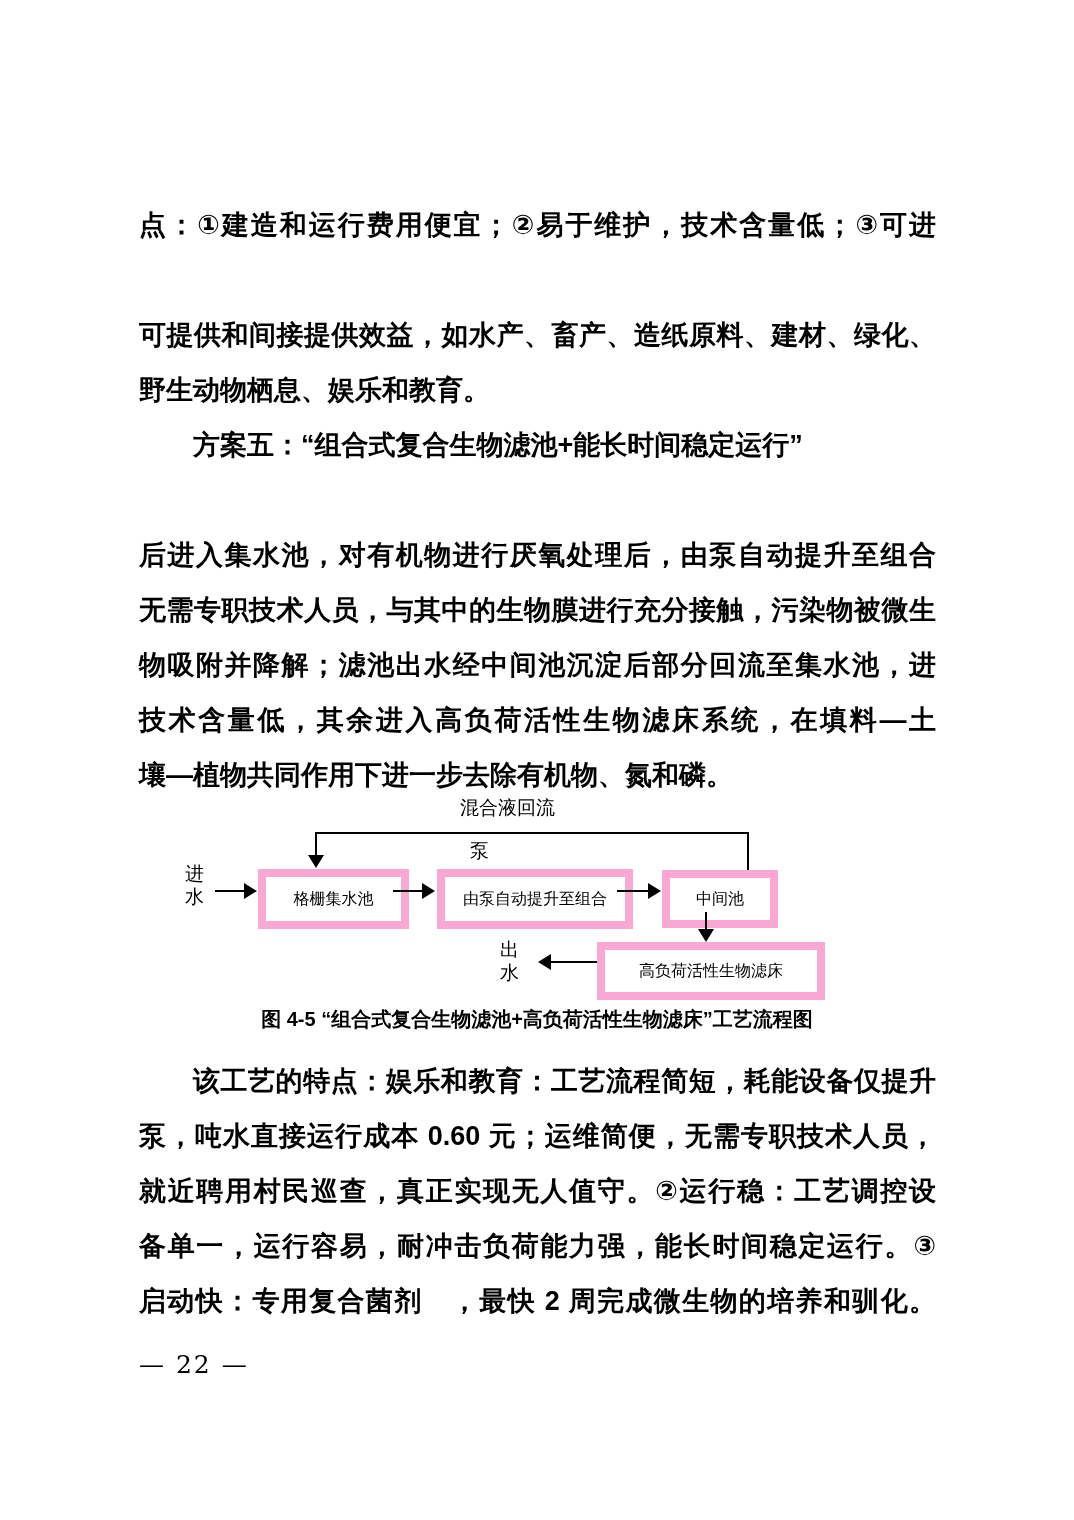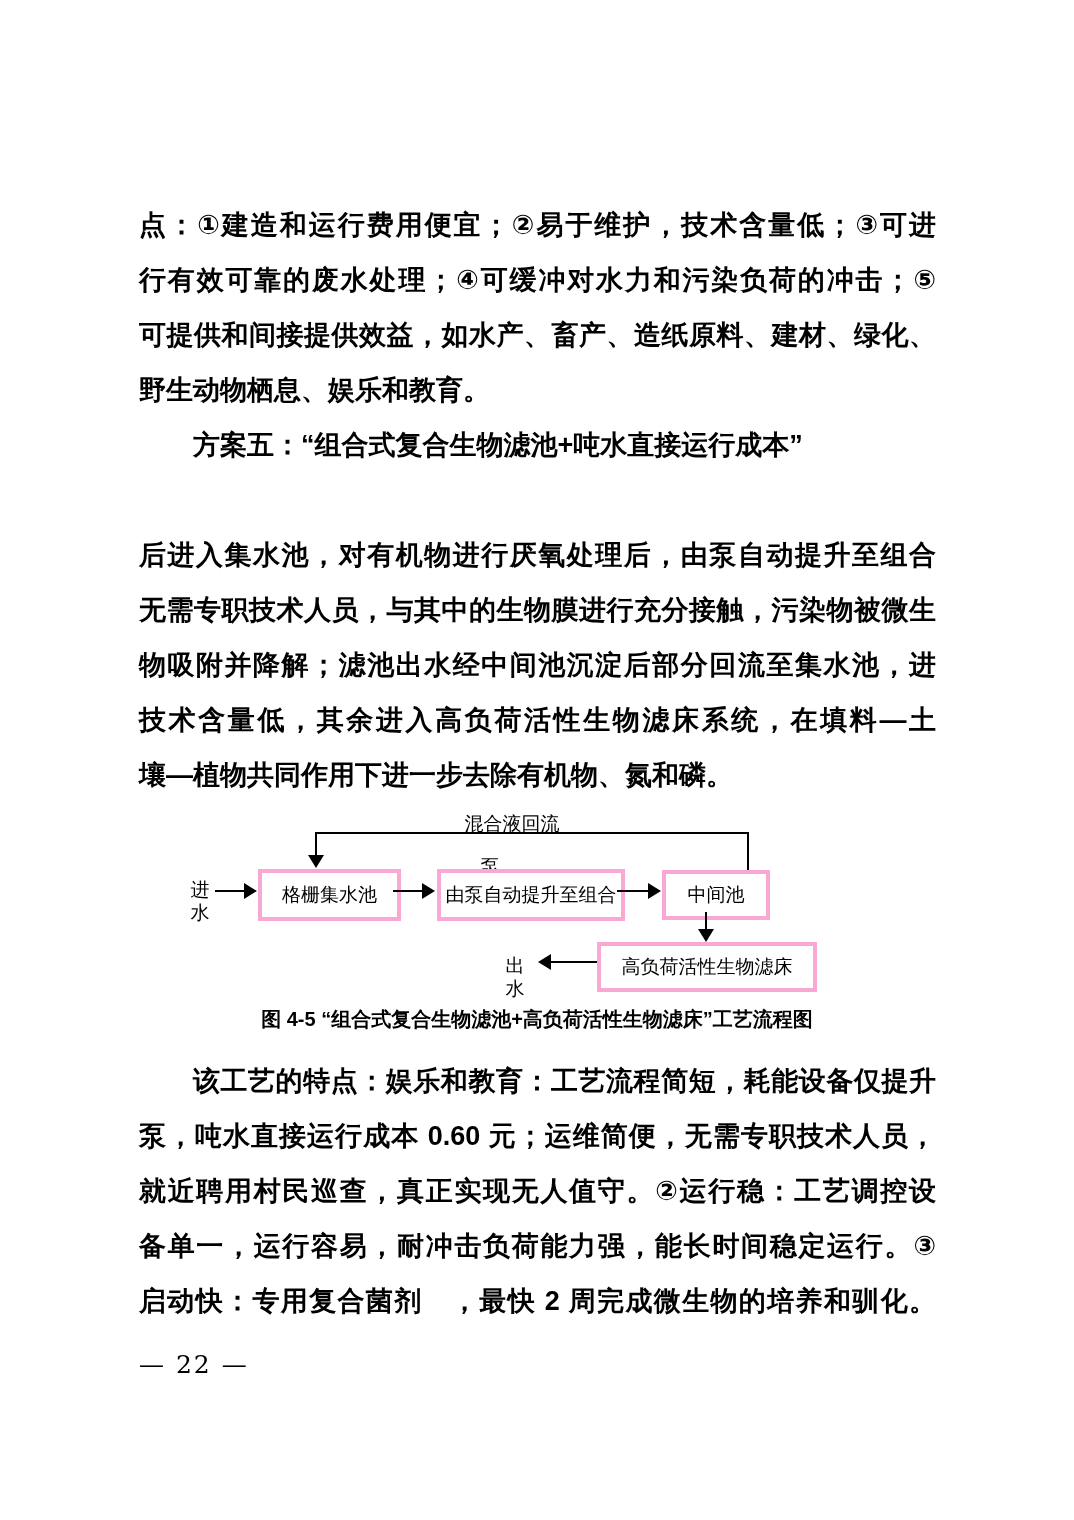--- a/index.html
+++ b/index.html
@@ -10,28 +10,28 @@
   }
   
   .bl{
     position:absolute;left:139px;width:797px;height:44px;
     font-size:27px;font-weight:700;line-height:38px;color:#000;
   }
   .j{text-align:justify;text-align-last:justify;text-justify:inter-character;}
   .l{text-align:center;text-align-last:left;}
   .ind{padding-left:54px;width:743px;}
   .fbox{
-    position:absolute;border:4px solid #f9a8d4;background:#fff;
+    position:absolute;border:8px solid #f9a8d4;background:#fff;
     display:flex;align-items:center;justify-content:center;
     font-family:"DejaVu Serif","Liberation Serif",serif;
-    font-size:19px;font-weight:400;white-space:nowrap;
+    font-size:16px;font-weight:400;white-space:nowrap;
   }
   .flabel{
     position:absolute;font-family:"DejaVu Serif","Liberation Serif",serif;
-    font-size:19px;line-height:23px;text-align:center;white-space:nowrap;margin-top:16px;
+    font-size:19px;line-height:23px;white-space:nowrap;
   }
   .hl{position:absolute;height:2px;background:#000;}
   .vl{position:absolute;width:2px;background:#000;}
   .ar{position:absolute;width:0;height:0;}
   .ar-right{border-top:8px solid transparent;border-bottom:8px solid transparent;border-left:13px solid #000;}
   .ar-left{border-top:8px solid transparent;border-bottom:8px solid transparent;border-right:13px solid #000;}
   .ar-down{border-left:8px solid transparent;border-right:8px solid transparent;border-top:13px solid #000;}
   .cap{
     position:absolute;left:0;top:1006px;width:100%;text-align:center;
     font-size:20px;font-weight:700;color:#000;
@@ -41,25 +41,24 @@
     font-family:"DejaVu Serif","Liberation Serif",serif;
     font-size:25px;font-weight:400;color:#000;letter-spacing:2px;
   }
 </style>
 </head>
 <body>
 
 <div class="page">
 
   <div class="bl j" style="top:206px">点：①建造和运行费用便宜；②易于维护，技术含量低；③可进</div>
-  <div class="bl j" style="top:261px">行有效可靠的废水处理；④可缓冲对水力和污染负荷的冲击；⑤</div>
   <div class="bl j" style="top:316px">可提供和间接提供效益，如水产、畜产、造纸原料、建材、绿化、</div>
   <div class="bl l" style="top:371px">野生动物栖息、娱乐和教育。</div>
 
-  <div class="bl l ind" style="top:426px">方案五：“组合式复合生物滤池+吨水直接运行成本”</div>
+  <div class="bl l ind" style="top:426px">方案五：“组合式复合生物滤池+能长时间稳定运行”</div>
 
   <div class="bl j" style="top:536px">后进入集水池，对有机物进行厌氧处理后，由泵自动提升至组合</div>
   <div class="bl j" style="top:591px">无需专职技术人员，与其中的生物膜进行充分接触，污染物被微生</div>
   <div class="bl j" style="top:646px">物吸附并降解；滤池出水经中间池沉淀后部分回流至集水池，进</div>
   <div class="bl j" style="top:701px">技术含量低，其余进入高负荷活性生物滤床系统，在填料—土</div>
   <div class="bl l" style="top:756px">壤—植物共同作用下进一步去除有机物、氮和磷。</div>
 
   <div>
 
     <div class="flabel" style="left:460px;top:796px;width:104px">混合液回流</div>

